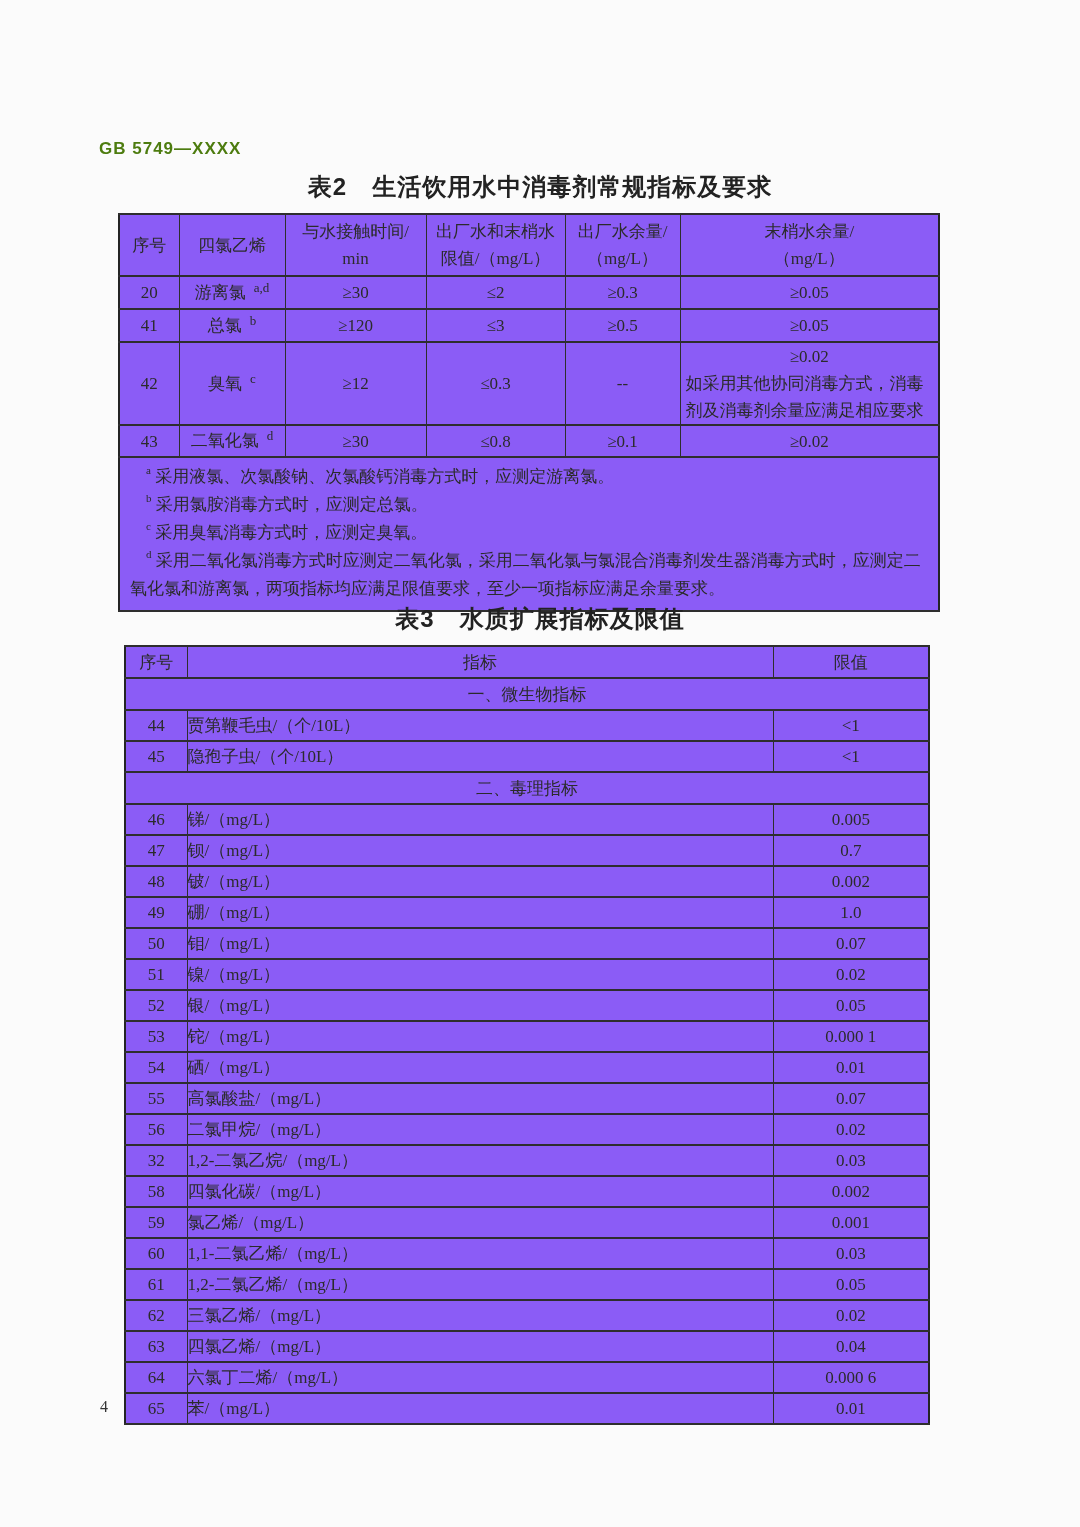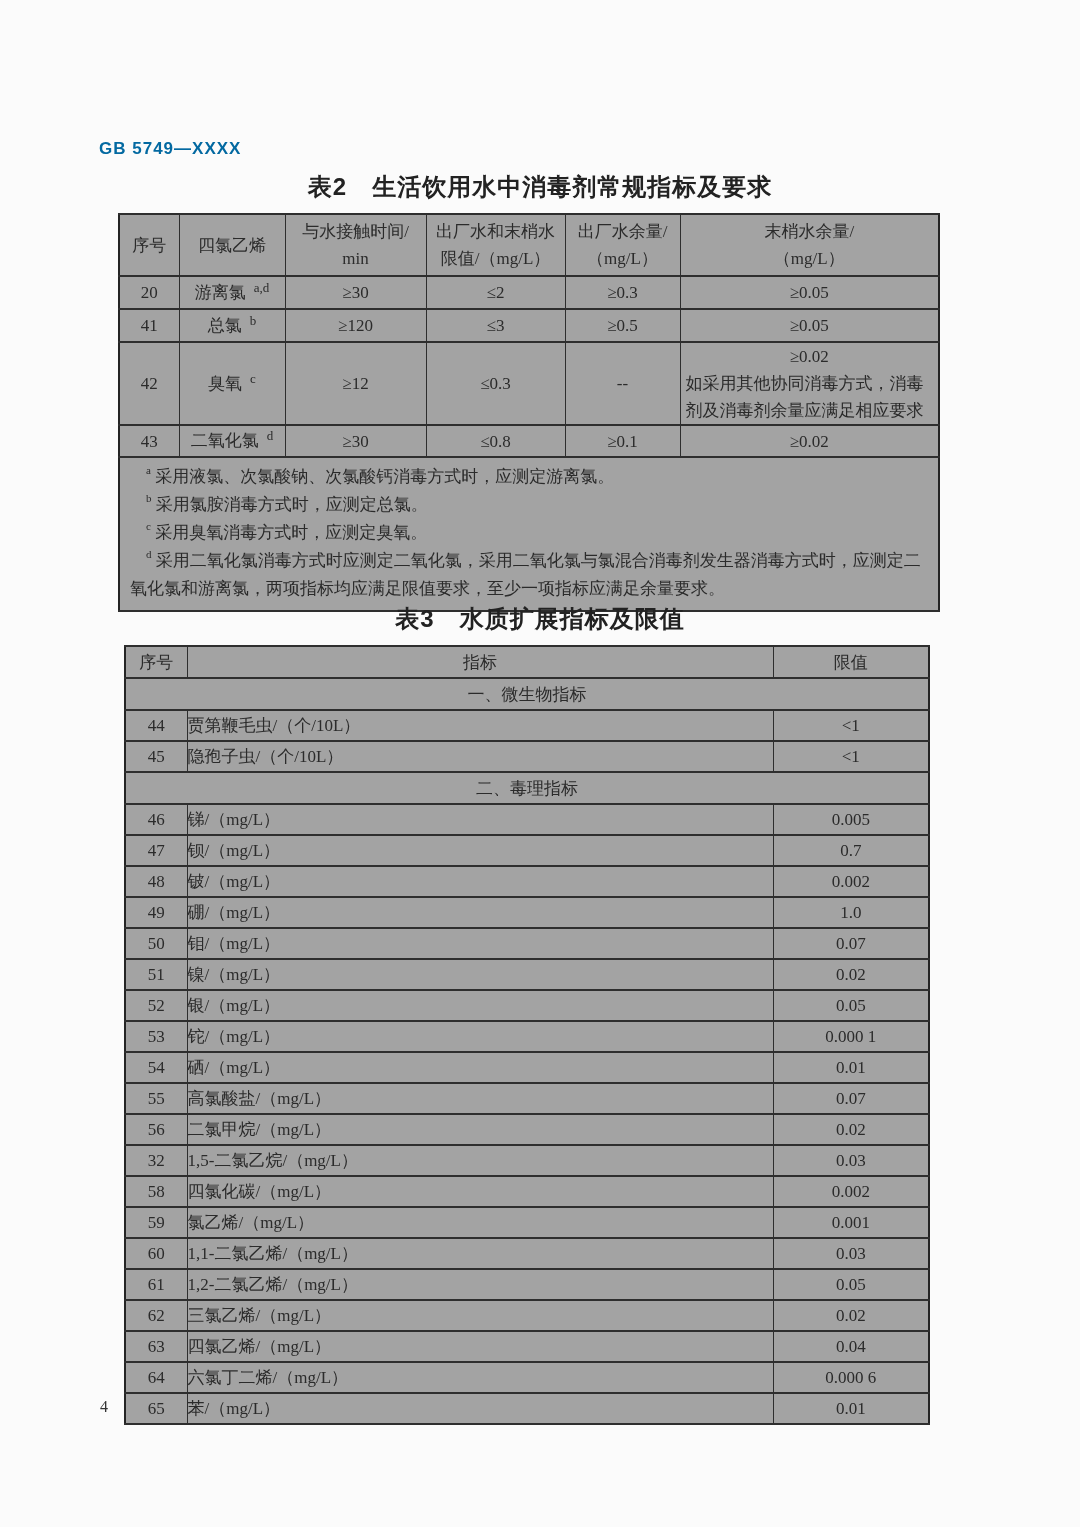--- a/index.html
+++ b/index.html
@@ -7,31 +7,31 @@
     position:relative;
     width:1080px; height:1527px;
     background:#fbfbfb;
     font-family:"Liberation Serif", serif;
     color:#262626;
     overflow:hidden;
   }
   .doc-code {
     position:absolute; left:99px; top:139px;
     font-family:"Liberation Sans", sans-serif;
-    font-size:17px; font-weight:bold; letter-spacing:1px; color:#0369a1;
+    font-size:17px; font-weight:bold; letter-spacing:1px; color:#4d7c0f;
   }
   .tbl-title {
     position:absolute; left:0; width:1080px; text-align:center;
     font-family:"Liberation Sans", sans-serif;
     font-size:24px; font-weight:bold; color:#222; letter-spacing:1px;
   }
   .t2-title { top:171px; }
   .t3-title { top:603px; }
 
-  table { border-collapse:collapse; table-layout:fixed; background:#a3a3a3; }
+  table { border-collapse:collapse; table-layout:fixed; background:#8b5cf6; }
   table.t2 { position:absolute; left:118px; top:213px; width:820px; }
   table.t3 { position:absolute; left:124px; top:645px; width:804px; }
   td, th {
     border-left:1px solid #2e2e2e; border-right:1px solid #2e2e2e;
     border-top:2px solid #2e2e2e; border-bottom:2px solid #2e2e2e;
     font-size:17px; font-weight:normal; text-align:center;
     padding:0; line-height:27px; color:#2b2b2b;
     overflow:hidden;
   }
   table { border:2px solid #242424; }
@@ -230,21 +230,21 @@
     <td class="ind">高氯酸盐/（mg/L）</td>
     <td>0.07</td>
   </tr>
         <tr class="dat">
     <td>56</td>
     <td class="ind">二氯甲烷/（mg/L）</td>
     <td>0.02</td>
   </tr>
         <tr class="dat">
     <td>32</td>
-    <td class="ind">1,5-二氯乙烷/（mg/L）</td>
+    <td class="ind">1,2-二氯乙烷/（mg/L）</td>
     <td>0.03</td>
   </tr>
         <tr class="dat">
     <td>58</td>
     <td class="ind">四氯化碳/（mg/L）</td>
     <td>0.002</td>
   </tr>
         <tr class="dat">
     <td>59</td>
     <td class="ind">氯乙烯/（mg/L）</td>

